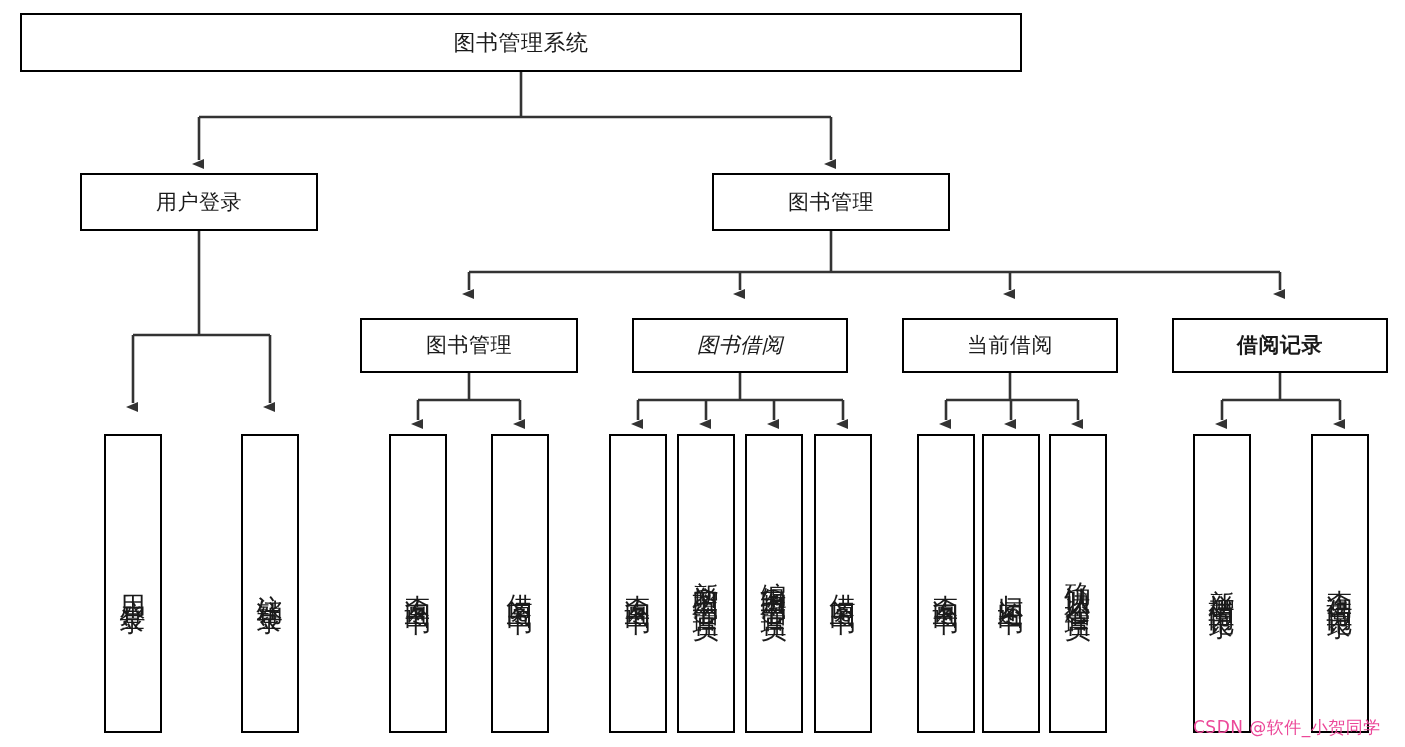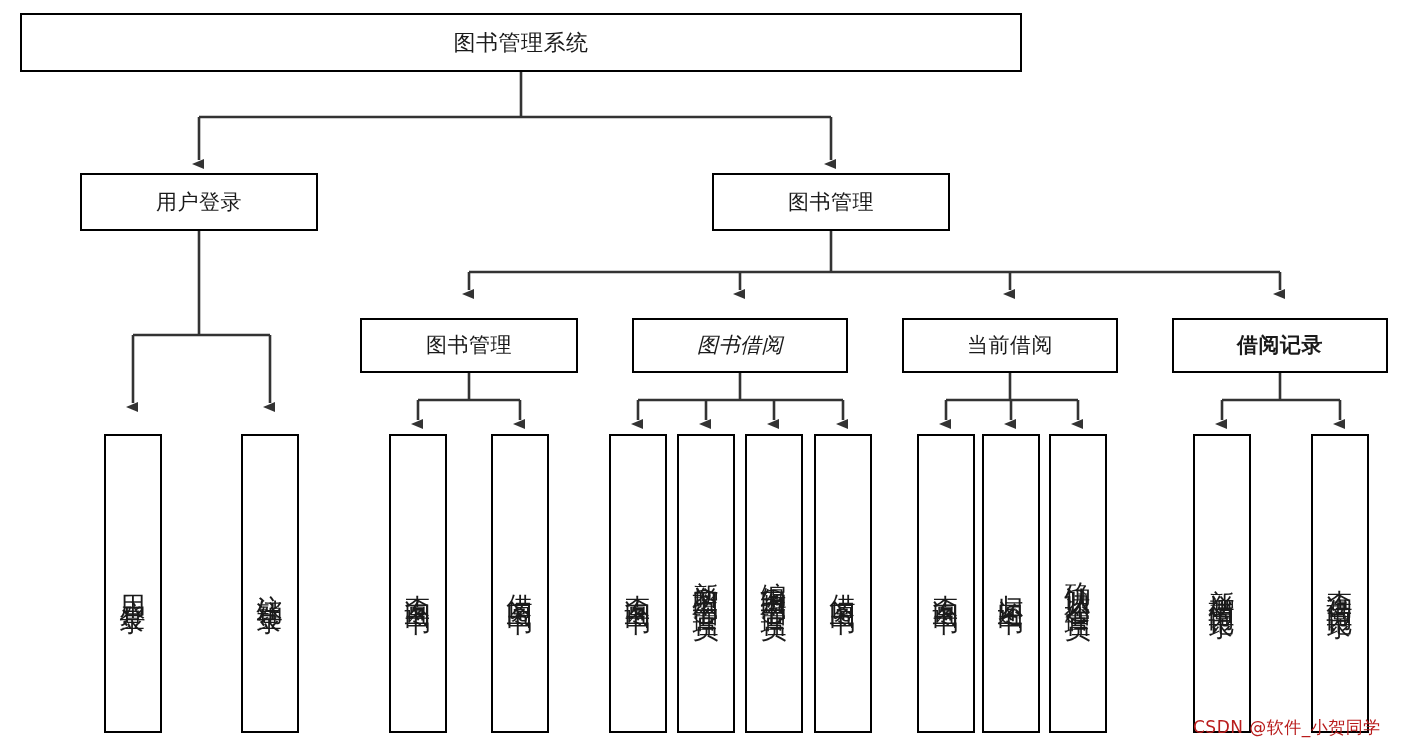--- a/index.html
+++ b/index.html
@@ -58,21 +58,21 @@
   .node.vert .label {
     writing-mode: vertical-rl;
     text-orientation: upright;
     font-size: 26px;
     line-height: 1.0;
     letter-spacing: 5px;
     white-space: nowrap;
   }
   .watermark {
     position: absolute;
-    color: #b91c1c;
+    color: #ec4899;
     font-size: 17px;
     letter-spacing: 0.5px;
     white-space: nowrap;
     user-select: none;
   }
 </style>
 </head>
 <body>
 
 <div id="canvas">

